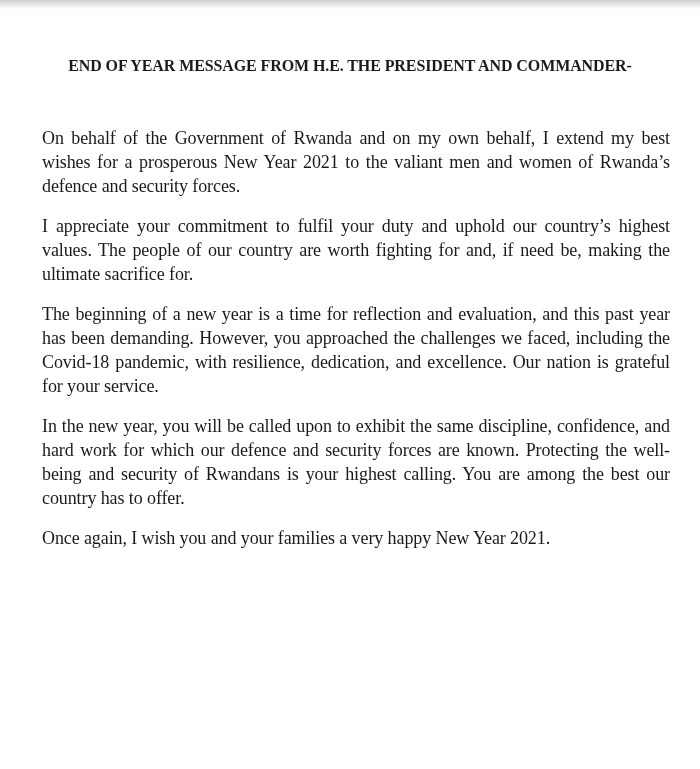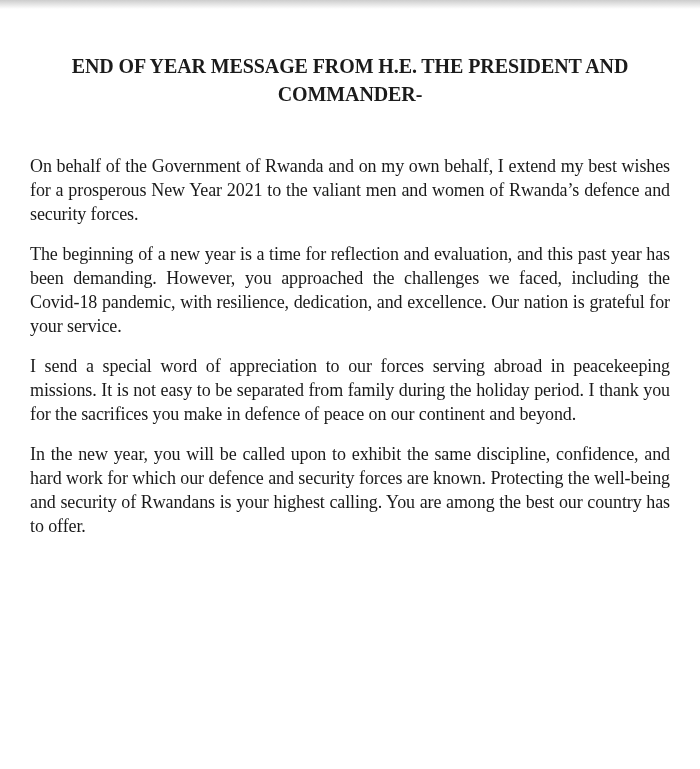--- a/index.html
+++ b/index.html
@@ -17,47 +17,48 @@
   }
   .top-shade {
     position: absolute;
     top: 0; left: 0; right: 0;
     height: 10px;
     background: linear-gradient(to bottom, #cdcdcd 0%, rgba(255,255,255,0) 90%);
     pointer-events: none;
   }
   .doc-title {
     margin: 52px 28px 0 28px;
-    font-size: 20px;
+    font-size: 16px;
     line-height: 28px;
     font-weight: 700;
     text-align: center;
     color: #1b1b1b;
     letter-spacing: -0.1px;
   }
   .doc-body {
     margin: 46px 30px 0 30px;
   }
   .doc-body p {
-    margin: 0 0 16px 0;
+    margin: 0 0 16px 12px;
     font-size: 18px;
     line-height: 24px;
     text-align: justify;
     letter-spacing: -0.1px;
     color: #1a1a1a;
   }
   .doc-body p:last-child {
     margin-bottom: 0;
   }
 </style>
 </head>
 <body>
 
 <div class="top-shade"></div>
 
 <h1 class="doc-title"><span>END OF YEAR MESSAGE FROM H.E. THE PRESIDENT AND COMMANDER-</span><br></h1>
 
 <div class="doc-body">
   <p>On behalf of the Government of Rwanda and on my own behalf, I extend my best wishes for a prosperous New Year 2021 to the valiant men and women of Rwanda’s defence and security forces.</p>
+  <p>I appreciate your commitment to fulfil your duty and uphold our country’s highest values. The people of our country are worth fighting for and, if need be, making the ultimate sacrifice for.</p>
   <p>The beginning of a new year is a time for reflection and evaluation, and this past year has been demanding. However, you approached the challenges we faced, including the Covid-18 pandemic, with resilience, dedication, and excellence. Our nation is grateful for your service.</p>
-  <p>I send a special word of appreciation to our forces serving abroad in peacekeeping missions. It is not easy to be separated from family during the holiday period. I thank you for the sacrifices you make in defence of peace on our continent and beyond.</p>
   <p>In the new year, you will be called upon to exhibit the same discipline, confidence, and hard work for which our defence and security forces are known. Protecting the well-being and security of Rwandans is your highest calling. You are among the best our country has to offer.</p>
+  <p>Once again, I wish you and your families a very happy New Year 2021.</p>
 </div>
 
 </body></html>

